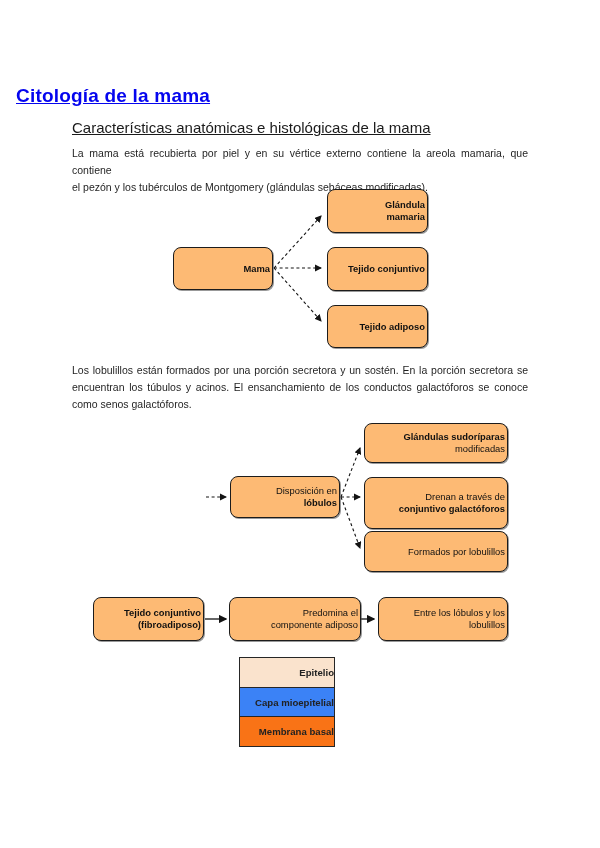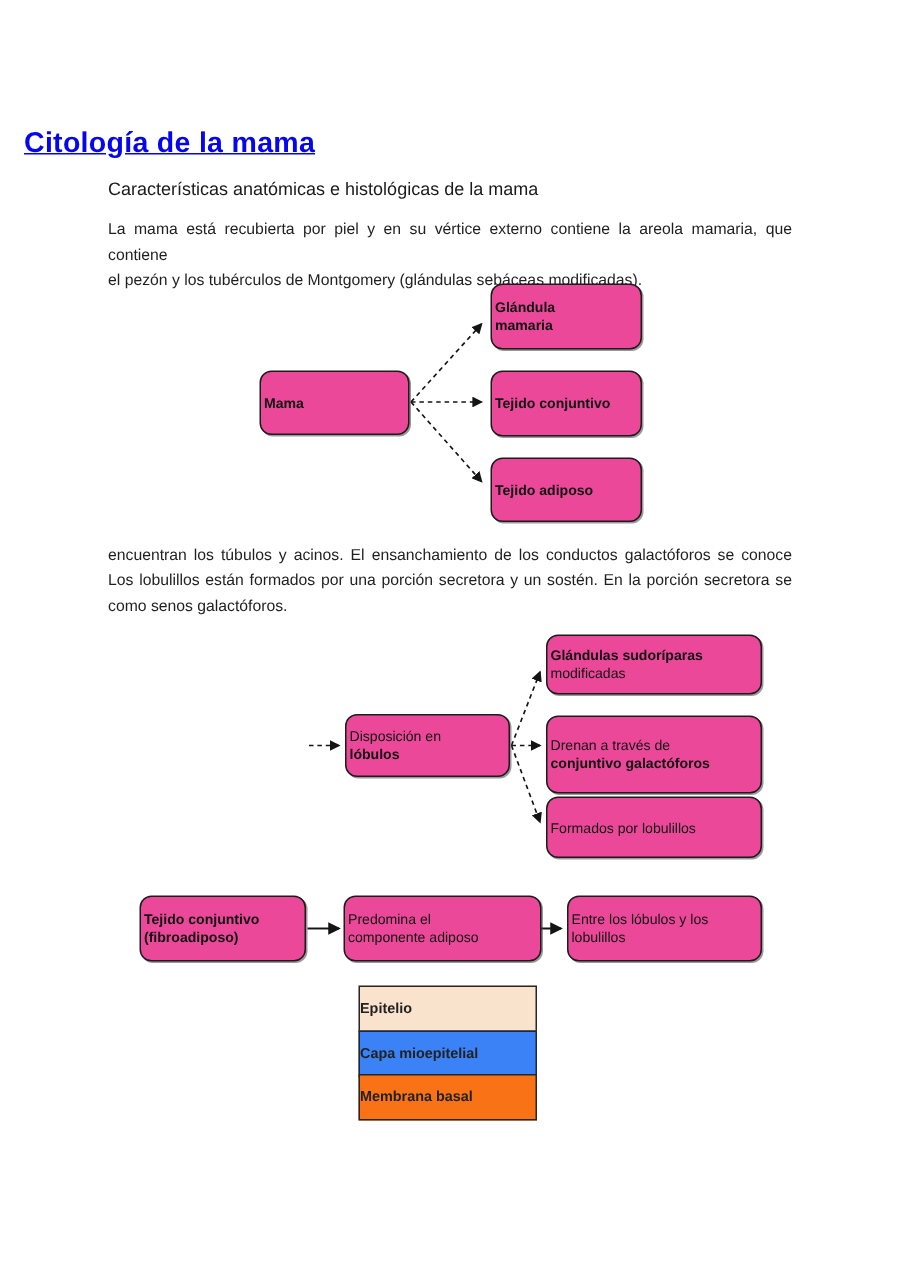--- a/index.html
+++ b/index.html
@@ -7,47 +7,47 @@
     position:relative;width:600px;height:848px;background:#ffffff;
     font-family:"Liberation Sans","DejaVu Sans",sans-serif;color:#1a1a1a;
     overflow:hidden;
   }
   .doc-title{
     position:absolute;top:69px;left:0;width:600px;margin:16px;
     text-align:left;font-size:19px;font-weight:bold;
     text-decoration:underline;letter-spacing:.2px;
   }
   .section-heading{
-    position:absolute;left:72px;top:119px;font-size:12px;
-    color:#1a1a1a;
+    position:absolute;left:72px;top:119px;font-size:15px;
+    text-decoration:underline;color:#1a1a1a;
   }
   .para{position:absolute;left:72px;width:456px;font-size:10.5px;color:#1f1f1f;}
   .pline{line-height:17px;text-align:left;}
   .pline.just{text-align:justify;text-align-last:justify;}
   .p1{top:145px;}
   .p2{top:362px;}
 
   .fc-box{
-    position:absolute;box-sizing:border-box;background:#ec4899;
+    position:absolute;box-sizing:border-box;background:#fdba74;
     border:1.5px solid #1c1c1c;border-radius:8px;
     box-shadow:1px 1px 0 rgba(70,70,70,.55);
-    display:flex;flex-direction:column;align-items:flex-start;justify-content:center;
+    display:flex;flex-direction:column;align-items:flex-end;justify-content:center;
     font-size:9.4px;line-height:12px;text-align:center;color:#111;
     padding:2px;
   }
   .fc-box .line{display:block;white-space:nowrap;}
   .b{font-weight:bold;}
 
   .arrow-layer{position:absolute;left:0;top:0;pointer-events:none;}
 
   .layer-table{position:absolute;left:239px;top:657px;width:119px;}
   .layer-row{
-    box-sizing:border-box;width:119px;height:31px;margin-top:-1.5px;
+    box-sizing:border-box;width:96px;height:31px;margin-top:-1.5px;
     border:1.5px solid #262626;
-    display:flex;align-items:center;justify-content:flex-start;
+    display:flex;align-items:center;justify-content:flex-end;
     font-size:9.6px;font-weight:bold;color:#222;
   }
   .layer-row:first-child{margin-top:0;}
 </style>
 </head>
 <body>
 
 <div class="page">
 
   <h1 class="doc-title" style="color: rgb(5, 5, 238);">Citología de la mama</h1>
@@ -87,22 +87,22 @@
     <span class="line b">mamaria</span>
   </div>
   <div class="fc-box" style="left:327px;top:247px;width:101px;height:44px">
     <span class="line b">Tejido conjuntivo</span>
   </div>
   <div class="fc-box" style="left:327px;top:305px;width:101px;height:43px">
     <span class="line b">Tejido adiposo</span>
   </div>
 
   <div class="para p2">
+    <div class="pline just">Los lobulillos están formados por una porción secretora y un sostén. En la porción secretora se</div>
     <div class="pline just">encuentran los túbulos y acinos. El ensanchamiento de los conductos galactóforos se conoce</div>
-    <div class="pline just">Los lobulillos están formados por una porción secretora y un sostén. En la porción secretora se</div>
     <div class="pline">como senos galactóforos.</div>
   </div>
 
   <div class="fc-box" style="left:230px;top:476px;width:110px;height:42px">
     <span class="line">Disposición en</span>
     <span class="line b">lóbulos</span>
   </div>
   <div class="fc-box" style="left:364px;top:423px;width:144px;height:40px">
     <span class="line b">Glándulas sudoríparas</span>
     <span class="line">modificadas</span>

